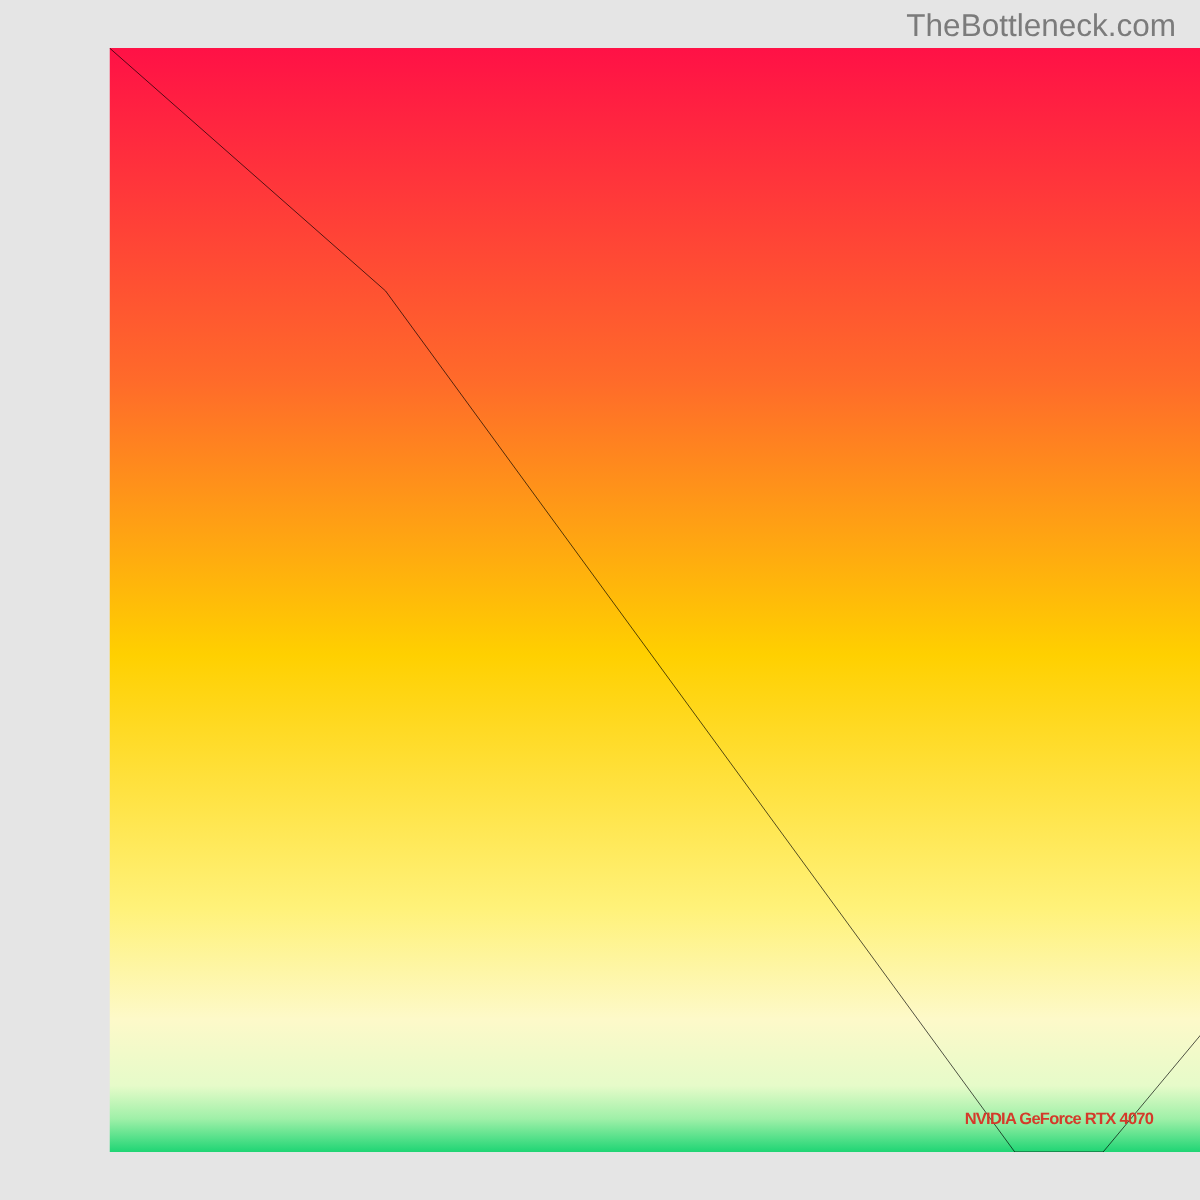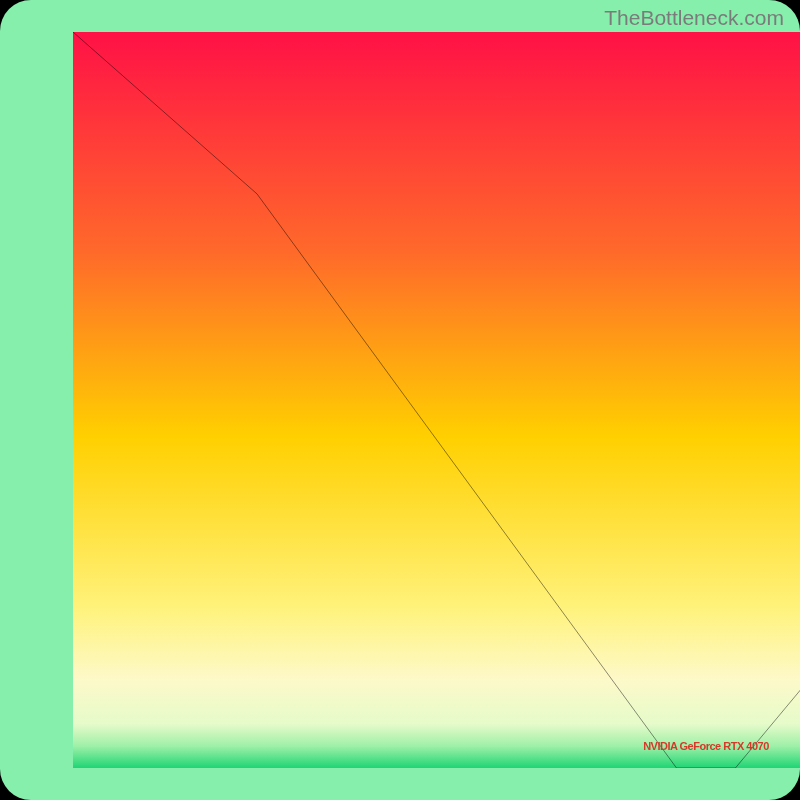--- a/index.html
+++ b/index.html
@@ -7,22 +7,21 @@
     padding: 0;
     width: 800px;
     height: 800px;
     background: #000;
     overflow: hidden;
   }
   .frame {
     position: relative;
     width: 800px;
     height: 800px;
-    background: #86efac;
-    border-radius: 31px;
+    background: #e5e5e5;
   }
   .plot-area {
     position: absolute;
     left: 32px;
     top: 32px;
     width: 736px;
     height: 736px;
     margin-left: 41px;
   }
   .gradient-fill {

